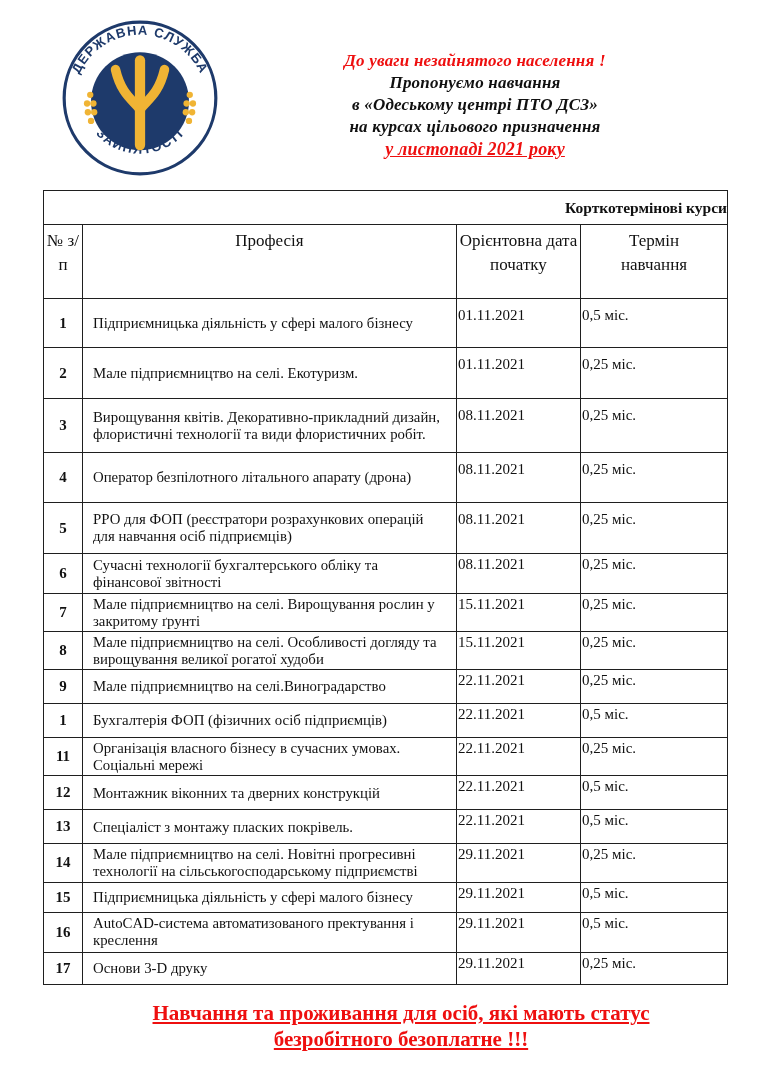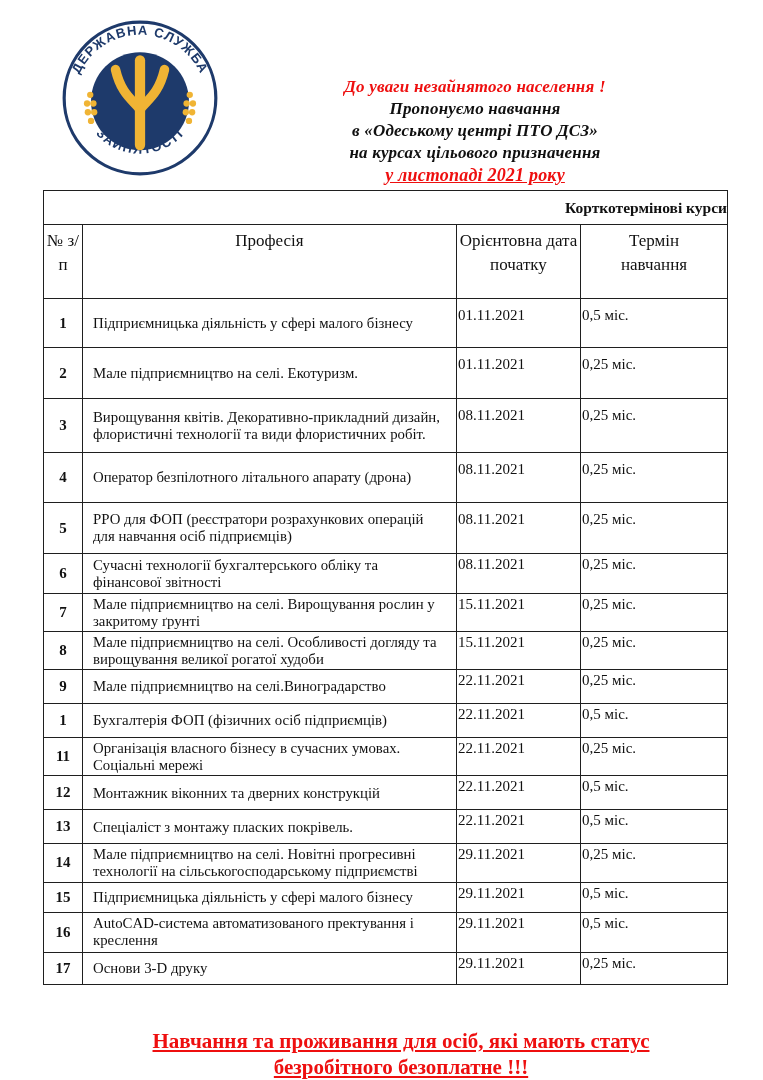--- a/index.html
+++ b/index.html
@@ -5,21 +5,21 @@
   html,body { margin:0; padding:0; background:#ffffff; }
   .page {
     position:relative; width:763px; height:1080px; background:#ffffff;
     font-family:"Liberation Serif","DejaVu Serif",serif; color:#111;
     overflow:hidden;
   }
 
   
   .logo-wrap { position:absolute; left:61px; top:19px; width:158px; height:158px; }
   .announce {
-    position:absolute; left:228px; top:76px; width:494px;
+    position:absolute; left:228px; top:50px; width:494px;
     text-align:center; font-style:italic; font-weight:700;
     font-size:17px; line-height:22px; letter-spacing:.2px;
   }
   .announce .red { color:var(--red); }
   .announce .black { color:#101010; }
   .announce .subscribe { font-size:18px; text-decoration:underline; }
 
   
   table.courses {
     position:absolute; left:43px; top:190px; width:684px;
@@ -38,21 +38,21 @@
 
   td.c-num  { text-align:center; vertical-align:middle; font-weight:700; font-size:15px; }
   td.c-prof { vertical-align:middle; text-align:left; padding:2px 8px 2px 10px;
               font-size:14.8px; line-height:1.12; }
   td.c-date, td.c-term { text-align:left; vertical-align:top; font-size:15px; }
   tr.tight td.c-date, tr.tight td.c-term { padding-top:2px; }
   tr.roomy td.c-date, tr.roomy td.c-term { padding-top:8px; }
 
   
   .footer-note {
-    position:absolute; left:115px; top:1028px; width:572px;
+    position:absolute; left:115px; top:1000px; width:572px;
     text-align:center; color:var(--red); font-weight:700;
     font-size:21px; line-height:26px; text-decoration:underline;
   }
 </style>
 </head>
 <body>
 
 <div class="page">
 
   <div class="logo-wrap">

